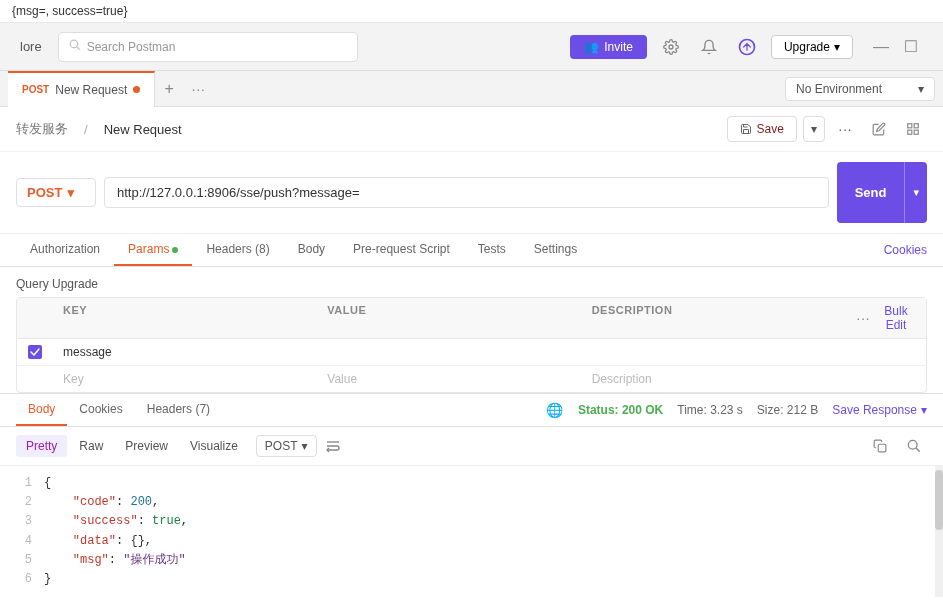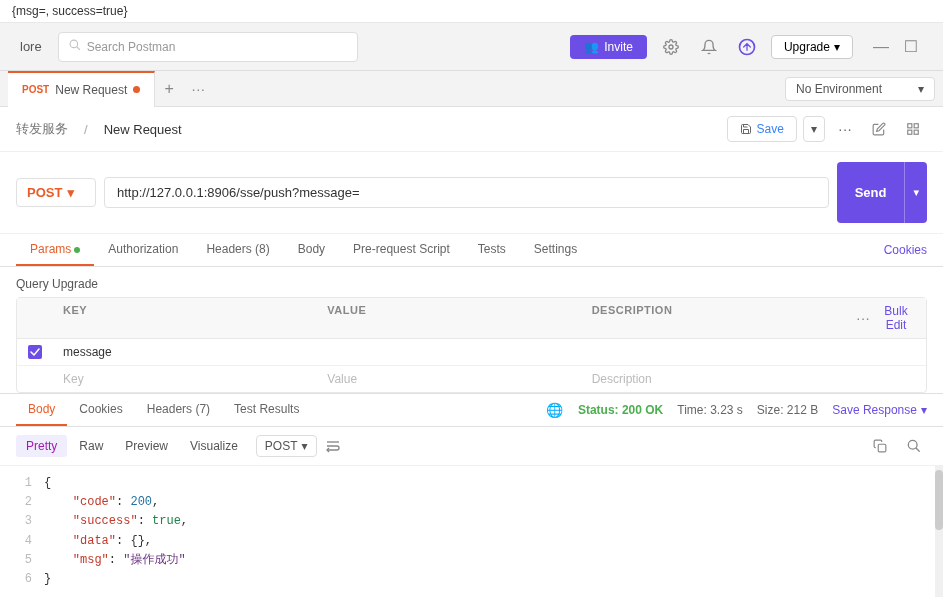--- a/index.html
+++ b/index.html
@@ -139,21 +139,21 @@
     .save-btn {
       border: 1px solid #ddd;
       border-radius: 4px;
       background: #fff;
       padding: 5px 12px;
       font-size: 12px;
       cursor: pointer;
       display: flex;
       align-items: center;
       gap: 5px;
-      color: #3b82f6;
+      color: #7f1d1d;
     }
     .save-split {
       border: 1px solid #ddd;
       border-radius: 4px;
       background: #fff;
       padding: 5px 7px;
       font-size: 12px;
       cursor: pointer;
       color: #555;
     }
@@ -536,24 +536,24 @@
   <input class="url-input" type="text" value="http://127.0.0.1:8906/sse/push?message=" style="">
   <div class="send-group">
     <button class="send-btn">
       <span>Send</span>
     </button>
     <button class="send-split">▾</button>
   </div>
 </div>
 
 <div class="req-tabs">
+  <div class="req-tab">Authorization</div>
   <div class="req-tab active">
     Params<span class="req-tab-dot"></span>
   </div>
-  <div class="req-tab">Authorization</div>
   <div class="req-tab">Headers (8)</div>
   <div class="req-tab">Body</div>
   <div class="req-tab">Pre-request Script</div>
   <div class="req-tab">Tests</div>
   <div class="req-tab">Settings</div>
   <span class="cookies-link">Cookies</span>
 </div>
 
 <div class="query-params-section">
   <div class="query-label">Query Upgrade</div>
@@ -600,21 +600,20 @@
       <div class="params-cell actions"></div>
     </div>
   </div>
 </div>
 
 <div class="response-section">
   <div class="res-tabs-bar">
     <div class="res-tab active">Body</div>
     <div class="res-tab">Cookies</div>
     <div class="res-tab">Headers (7)</div>
-    <div class="res-tab">Test Results</div>
     <div class="res-status">
       <span class="globe-icon">🌐</span>
       <span class="status-ok">Status: 200 OK</span>
       <span class="status-time">Time: 3.23 s</span>
       <span class="status-size">Size: 212 B</span>
       <button class="save-response-btn">
         <span>Save Response</span>
         <span>▾</span>
       </button>
     </div>

